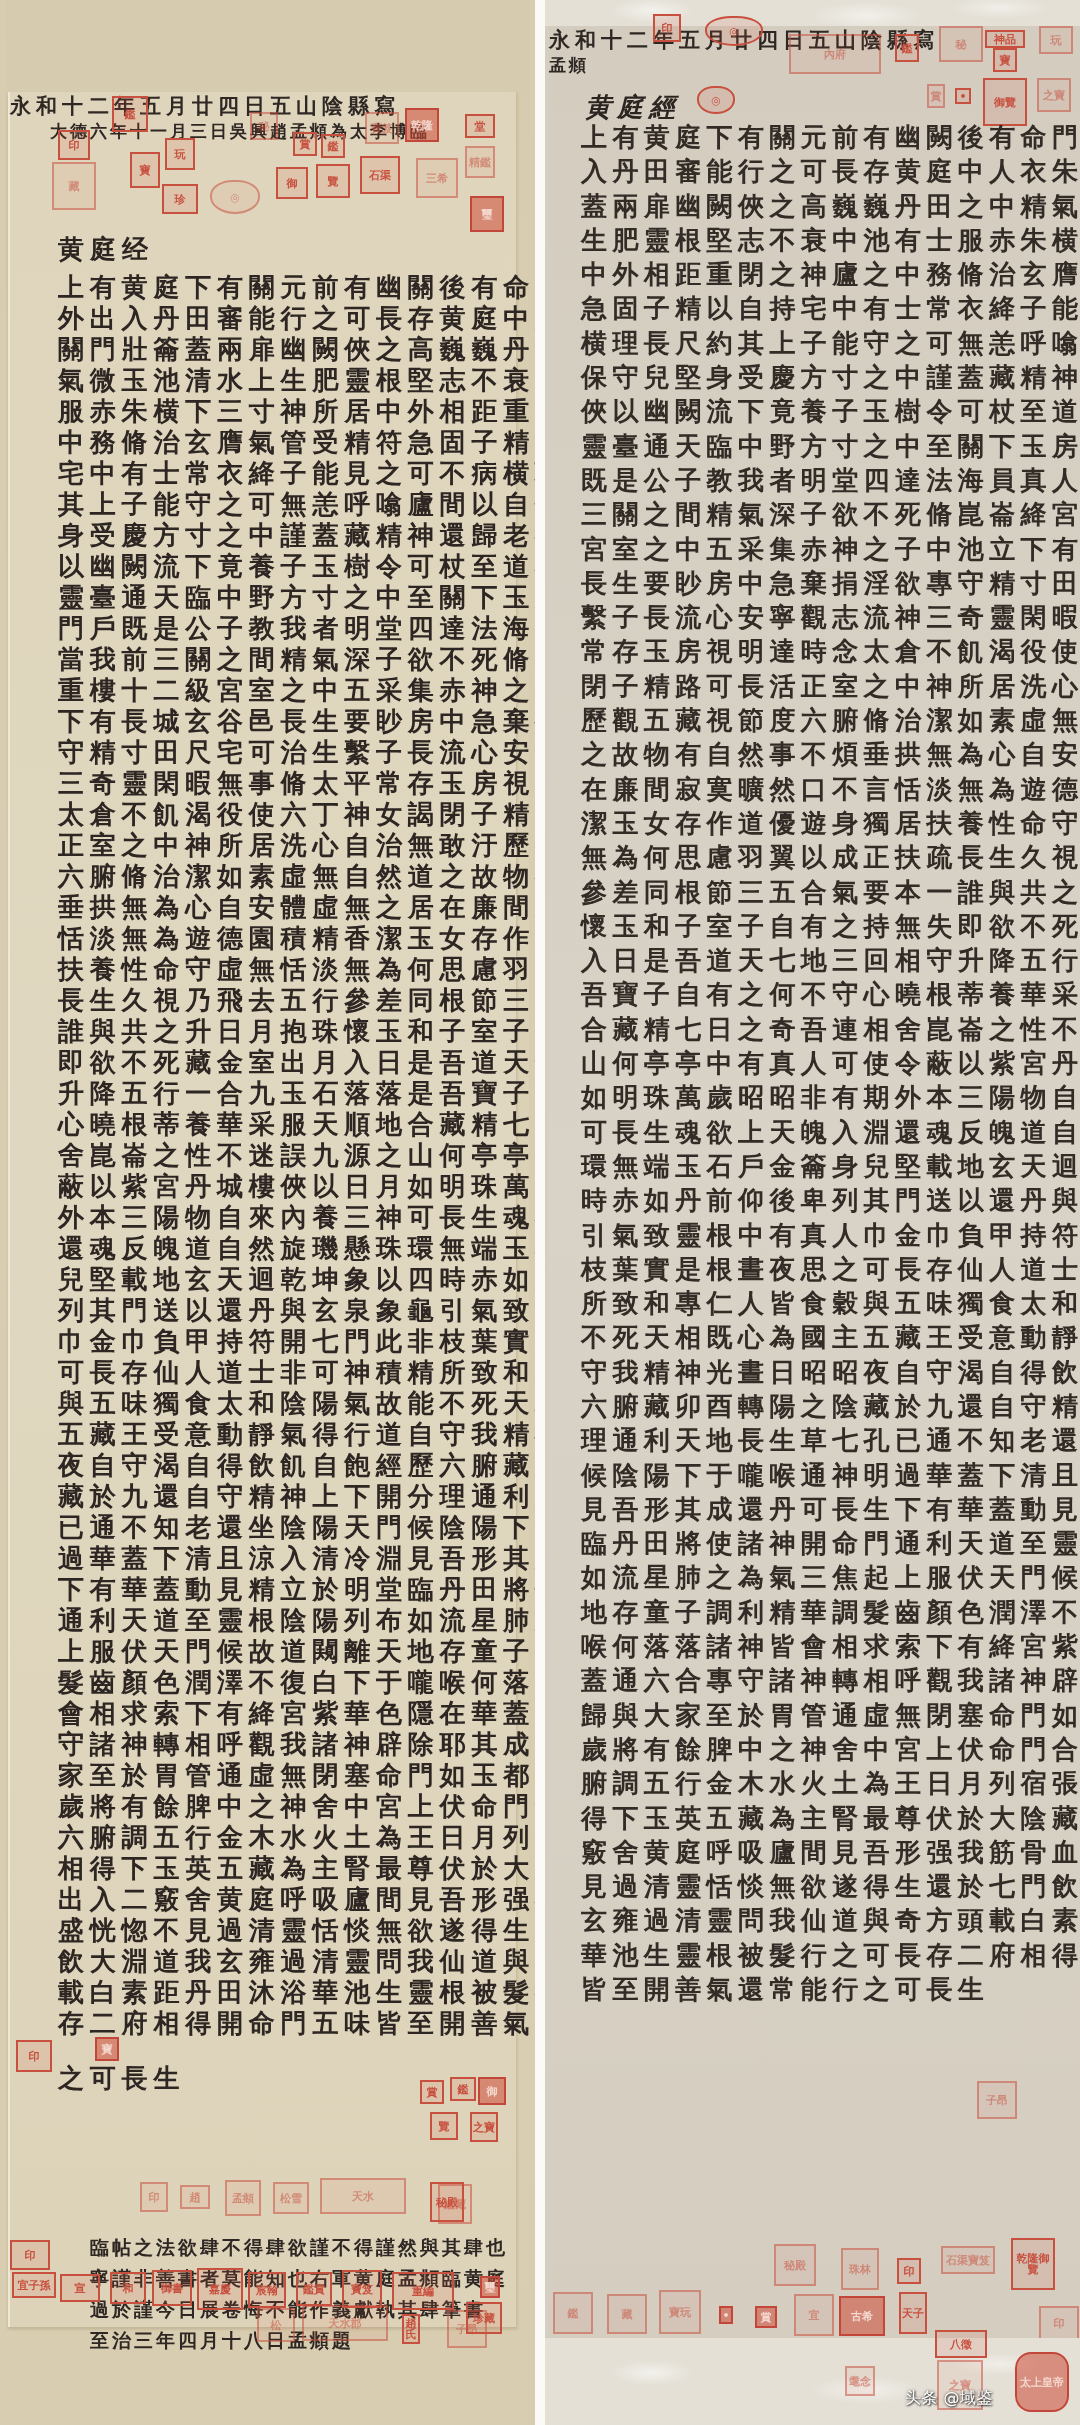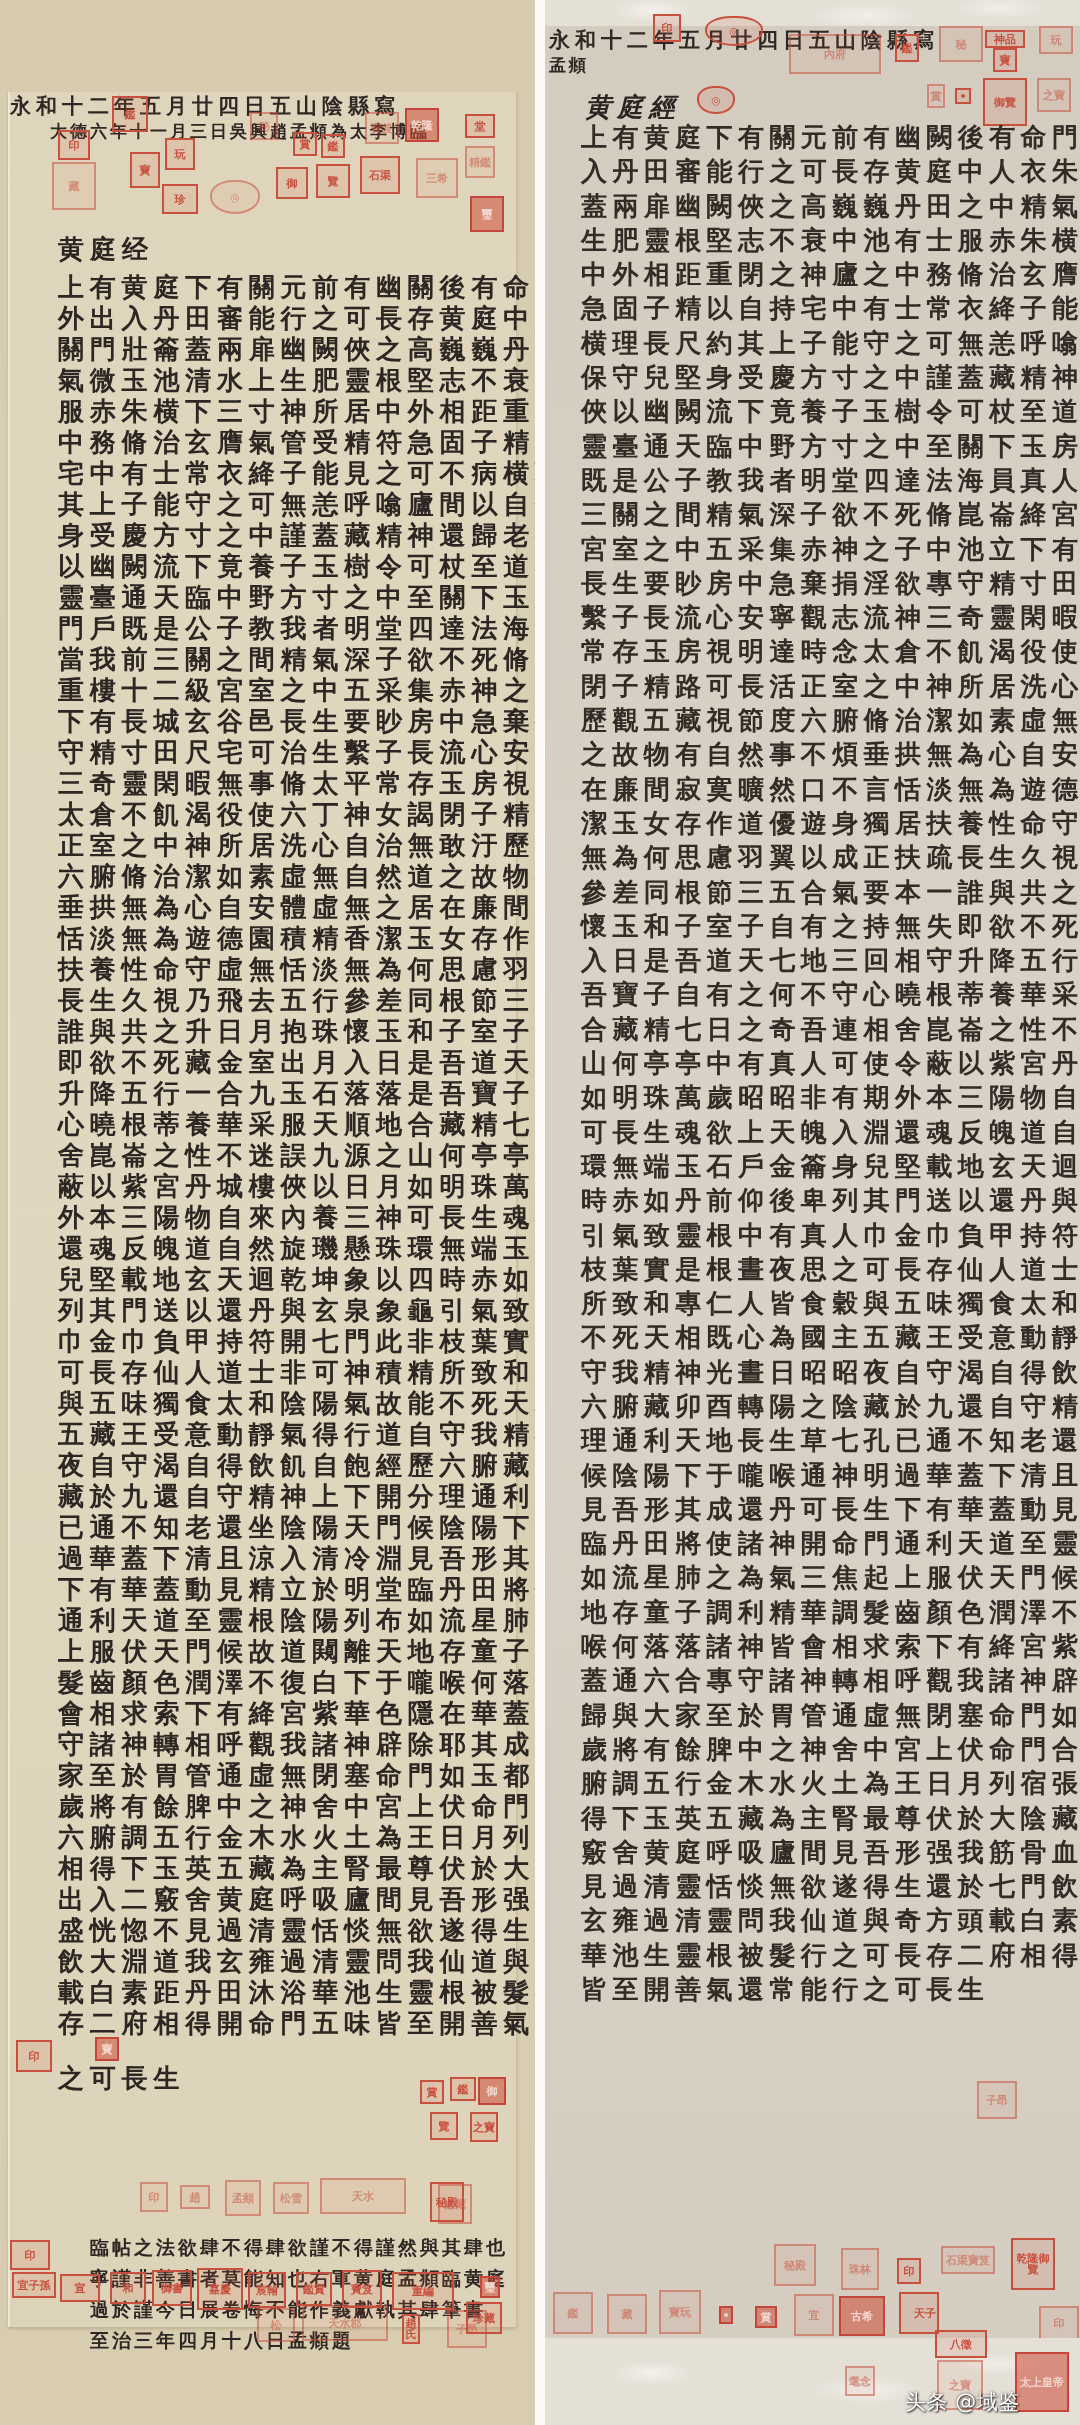--- a/index.html
+++ b/index.html
@@ -63,21 +63,21 @@
     display: flex; align-items: center; justify-content: center;
     font-size: 11px; line-height: 1; text-align: center; overflow: hidden;
     font-family: "DejaVu Sans", sans-serif; font-weight: bold;
   }
   .seal.solid { background: rgba(205,75,55,.55); color: #f4d8cf; border-color: #c2473a; }
   .seal.faint { opacity: .55; }
   .seal.gourd { border-radius: 45% 45% 50% 50%; }
 
   .watermark {
     position: absolute; left: 905px; top: 2388px;
-    font-family: "DejaVu Sans", sans-serif; font-size: 21px; color: #ffffff;
+    font-family: "DejaVu Sans", sans-serif; font-size: 16px; color: #ffffff;
     text-shadow: 1px 1px 2px rgba(0,0,0,.8), 0 0 3px rgba(0,0,0,.6);
     white-space: nowrap; letter-spacing: 0.5px;
   }
   .gutter { position: absolute; left: 535px; top: 0; width: 10px; height: 2425px; background: #fbfaf7; }
 </style>
 </head>
 <body>
 
 <div id="left-panel" class="panel">
   <div class="left-mount"></div>
@@ -300,26 +300,26 @@
     <div class="seal" style="left:348px;top:2232px;width:24px;height:26px;">印</div>
     <div class="seal faint" style="left:392px;top:2220px;width:54px;height:28px;">石渠寶笈</div>
     <div class="seal" style="left:462px;top:2212px;width:44px;height:52px;">乾隆御覽</div>
     <div class="seal faint" style="left:4px;top:2266px;width:40px;height:42px;">鑑</div>
     <div class="seal faint" style="left:58px;top:2268px;width:40px;height:40px;">藏</div>
     <div class="seal faint" style="left:110px;top:2264px;width:42px;height:44px;">寶玩</div>
     <div class="seal solid" style="left:170px;top:2280px;width:14px;height:18px;">•</div>
     <div class="seal solid" style="left:206px;top:2280px;width:22px;height:22px;">賞</div>
     <div class="seal faint" style="left:245px;top:2268px;width:40px;height:42px;">宜</div>
     <div class="seal solid" style="left:290px;top:2270px;width:46px;height:40px;">古希</div>
-    <div class="seal" style="left:350px;top:2266px;width:40px;height:42px;padding-left:12px;">天子</div>
+    <div class="seal" style="left:350px;top:2266px;width:28px;height:42px;">天子</div>
     <div class="seal faint" style="left:490px;top:2280px;width:40px;height:34px;">印</div>
   </div>
   <div class="silk silk-bottom"></div>
   <div class="seal" style="left:390px;top:2330px;width:52px;height:28px;">八徵</div>
   <div class="seal faint" style="left:300px;top:2366px;width:30px;height:30px;">耄念</div>
   <div class="seal faint" style="left:392px;top:2360px;width:46px;height:50px;">之寶</div>
-  <div class="seal solid" style="left:470px;top:2352px;width:54px;height:60px;">太上皇帝</div>
+  <div class="seal solid" style="left:470px;top:2352px;width:54px;height:60px;border-radius:16px;">太上皇帝</div>
 </div>
 
 <div class="watermark">
   <span>头条</span>
   <span>@域鉴</span>
 </div>
 
 </body></html>

